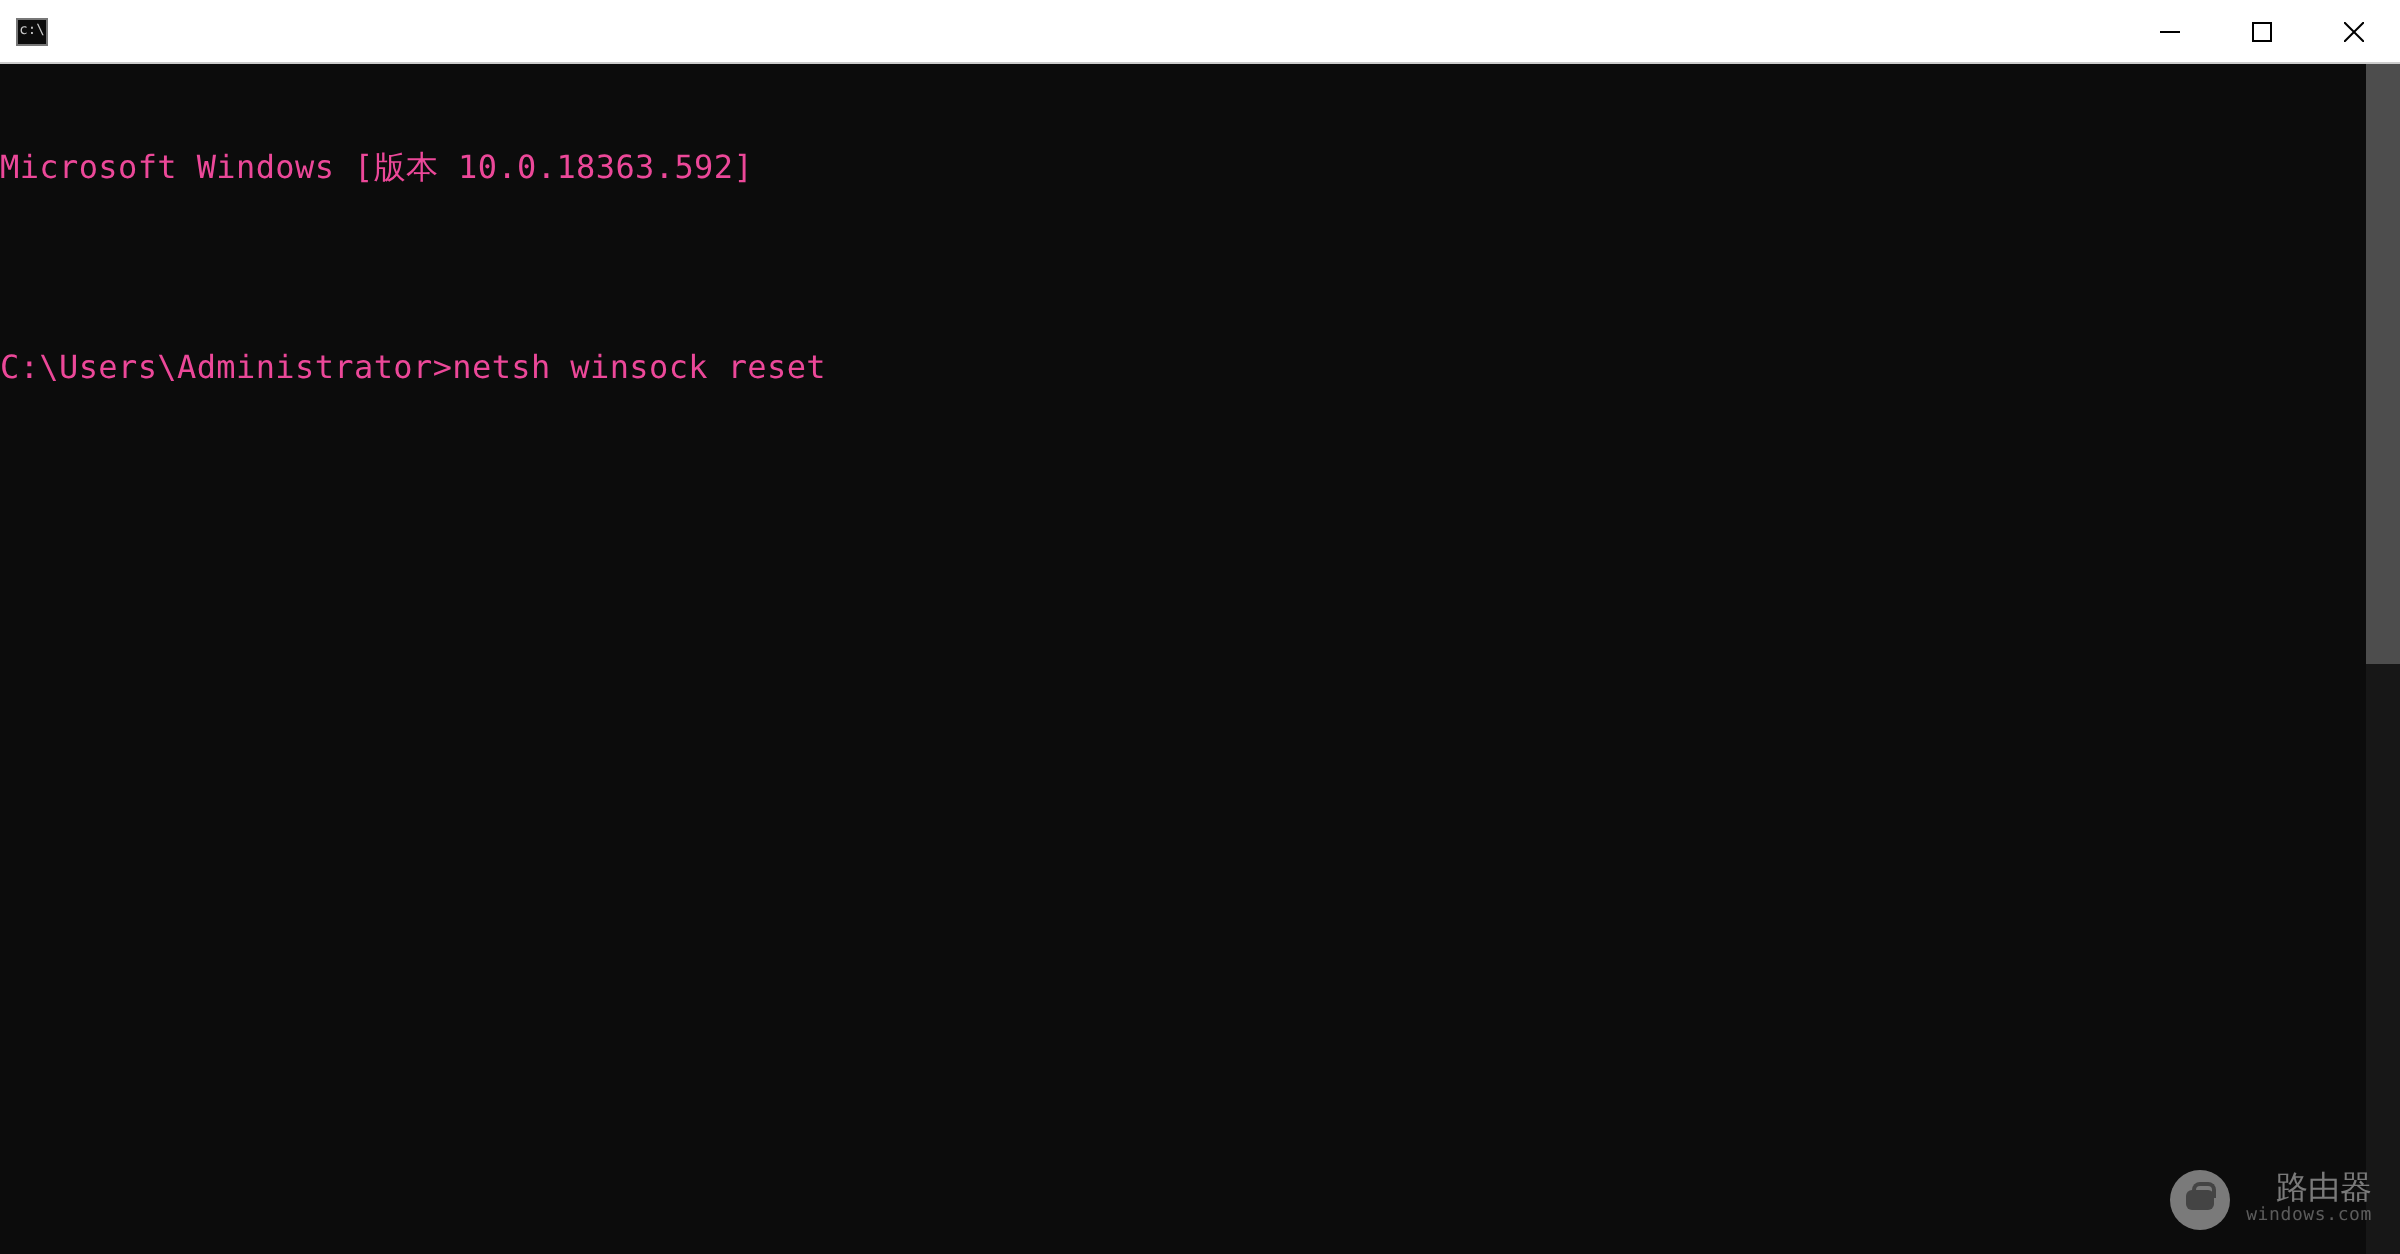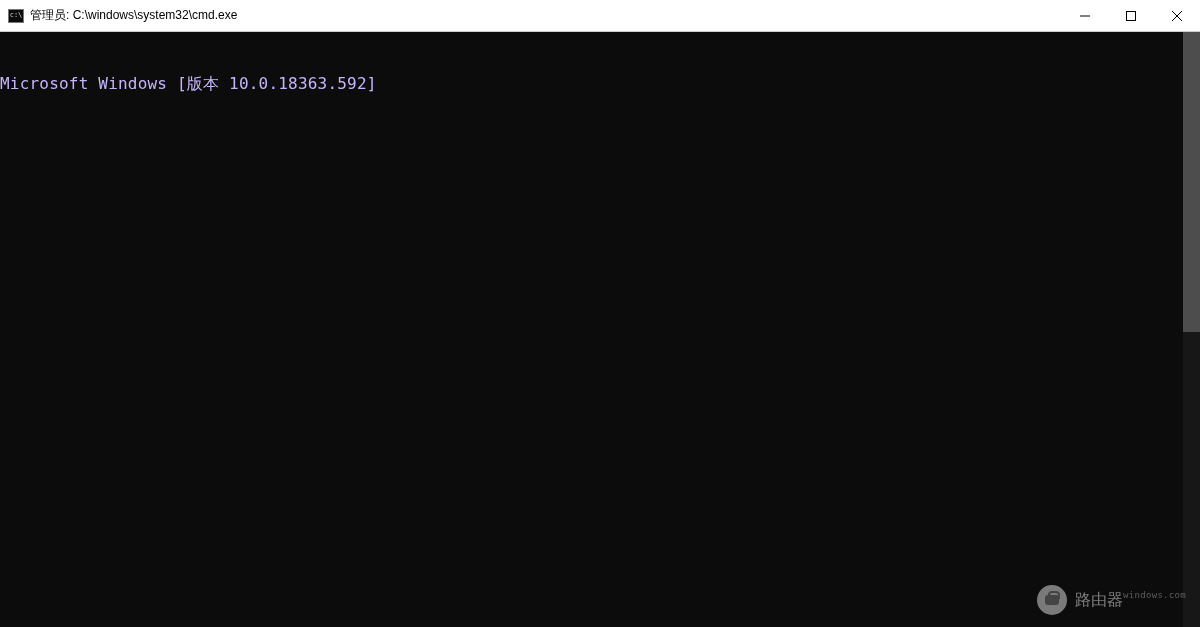--- a/index.html
+++ b/index.html
@@ -67,21 +67,21 @@
     }
     .win-btn svg {
       width: 10px;
       height: 10px;
       stroke: #000;
       stroke-width: 1;
       fill: none;
     }
     .terminal {
       background: #0c0c0c;
-      color: #c4b5fd;
+      color: #ec4899;
       font-size: 16px;
       line-height: 1.25;
       padding: 2px 0 0 0;
       height: calc(100% - 32px);
       font-family: "NSimSun", "SimSun", "Consolas", monospace;
       white-space: pre;
       position: relative;
     }
     .terminal-line {
       white-space: pre;
@@ -136,41 +136,41 @@
       top:-4px;
       left:3px;
       width:8px;
       height:6px;
       border:2px solid #888;
       border-bottom:none;
       border-radius:4px 4px 0 0;
     }
     .watermark-text {
       display: flex;
-      flex-direction: row;
+      flex-direction: column;
       line-height: 1.1;
+      align-items: flex-end;
     }
     .watermark-title {
       font-size: 16px;
       font-family: "Microsoft YaHei", sans-serif;
       color: #fff;
     }
     .watermark-sub {
       font-size: 9px;
       color: #bbb;
       letter-spacing: 0.3px;
     }
   </style>
 </head>
 <body>
 
 <div class="titlebar">
   <div class="titlebar-left">
     <span class="cmd-icon"></span>
-    <span class="title-text">管理员: C:\windows\system32\cmd.exe</span>
   </div>
   <div class="window-controls">
     <button class="win-btn">
       <svg viewBox="0 0 10 10">
           <line x1="0" y1="5" x2="10" y2="5"></line>
         </svg>
     </button>
     <button class="win-btn">
       <svg viewBox="0 0 10 10">
           <rect x="0.5" y="0.5" width="9" height="9"></rect>
@@ -181,20 +181,21 @@
           <line x1="0" y1="0" x2="10" y2="10"></line>
           <line x1="10" y1="0" x2="0" y2="10"></line>
         </svg>
     </button>
   </div>
 </div>
 
 <div class="terminal">
   <div class="terminal-line">Microsoft Windows [版本 10.0.18363.592]</div>
   <div class="terminal-line"></div>
+  <div class="terminal-line"><span>C:\Users\Administrator&gt;</span><span>netsh winsock reset</span></div>
 </div>
 
 <div class="scrollbar">
   <div class="scrollbar-thumb"></div>
 </div>
 
 <div class="watermark">
   <div class="watermark-icon">
     <div class="watermark-icon-inner"></div>
   </div>

